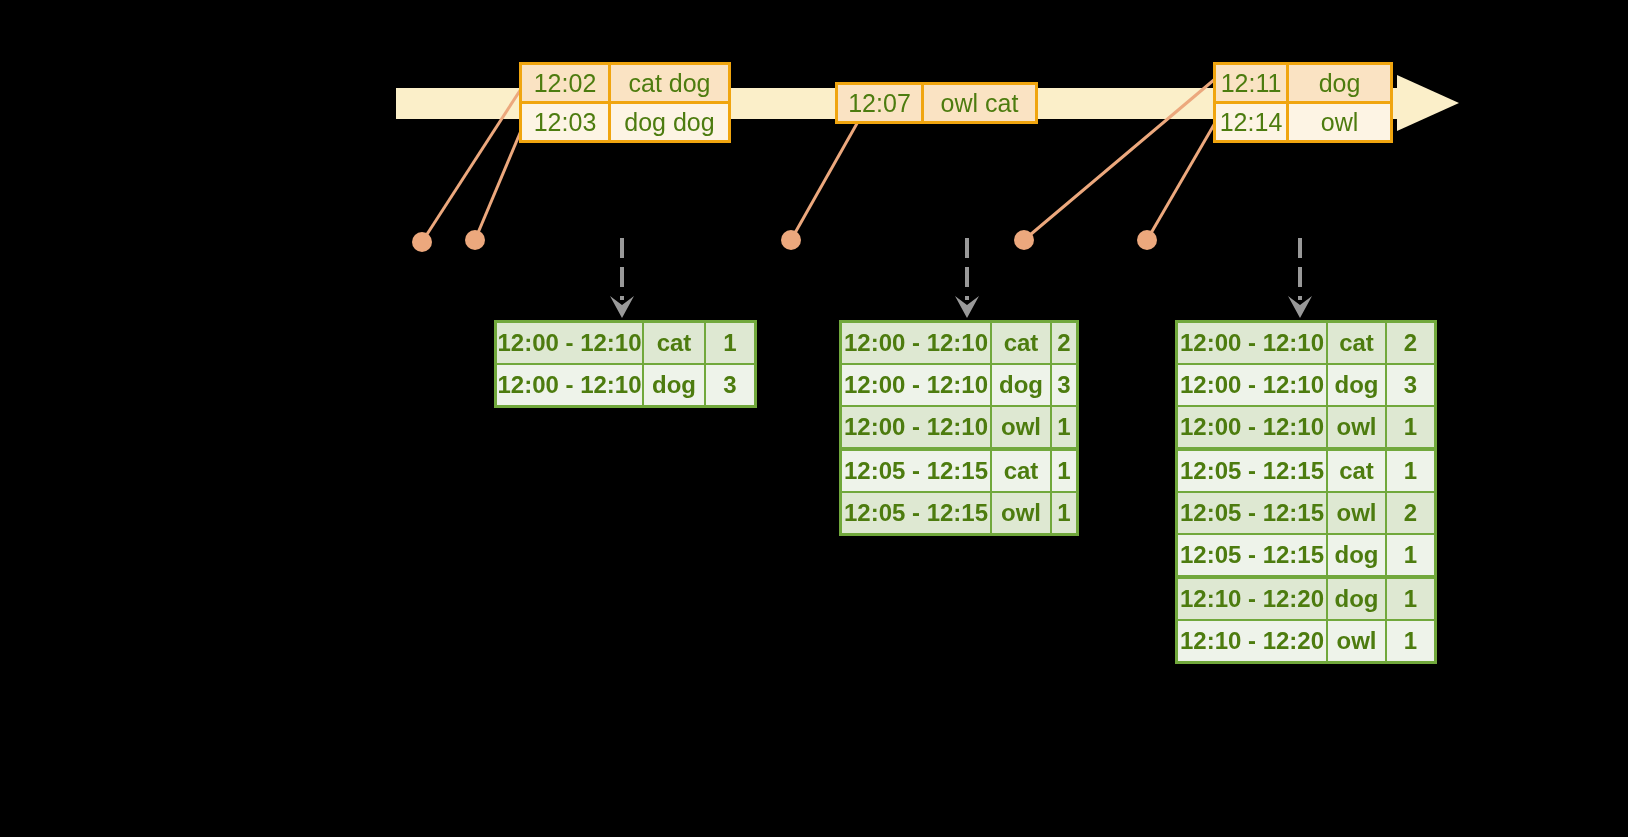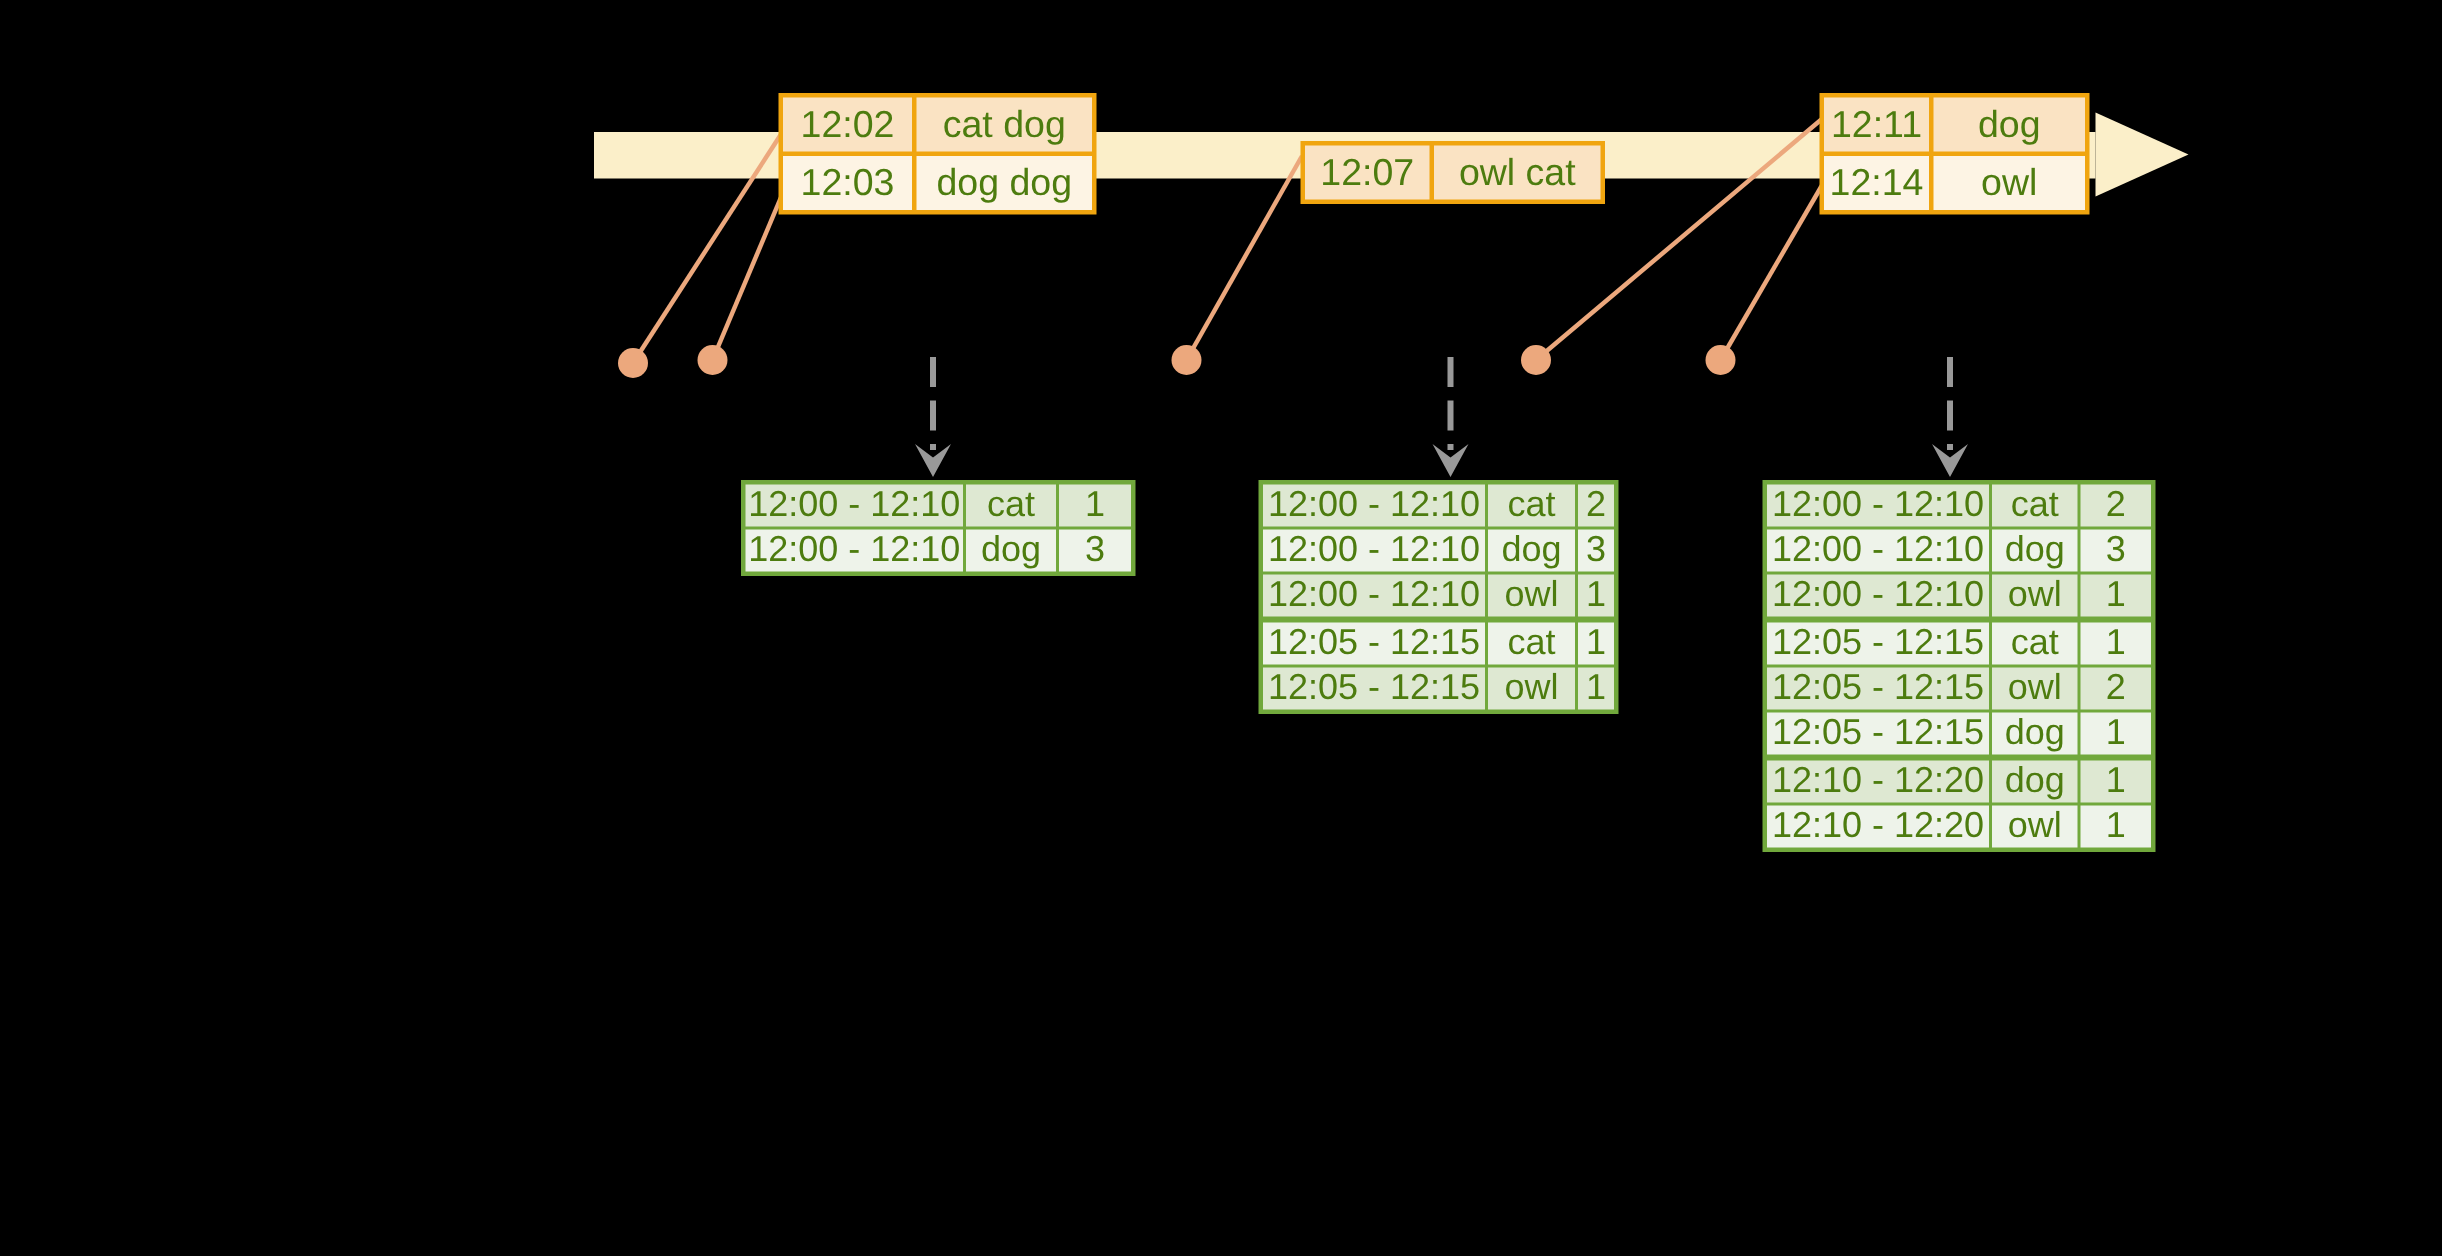--- a/index.html
+++ b/index.html
@@ -12,29 +12,29 @@
   .overlay{position:absolute;left:0;top:0;z-index:2;}
 
   
   .etable{position:absolute;z-index:3;background:#F0A50F;padding:3px;}
   .erow{display:grid;column-gap:3px;}
   .erow + .erow{margin-top:3px;}
   .ecell{height:36px;display:flex;align-items:center;justify-content:center;font-size:25px;}
   .efill-a{background:#FAE3C3;}
   .efill-b{background:#FDF4E4;}
   #etA{left:519px;top:62px;}  #etA .erow{grid-template-columns:86px 117px;}
-  #etB{left:867px;top:82px;margin-top:12px;}  #etB .erow{grid-template-columns:83px 111px;}
+  #etB{left:835px;top:82px;}  #etB .erow{grid-template-columns:83px 111px;}
   #etC{left:1213px;top:62px;text-align:center;} #etC .erow{grid-template-columns:70px 101px;}
 
   
   .gtable{position:absolute;z-index:3;background:#71A83C;padding:3px;}
   .grow{display:grid;column-gap:2px;}
   .grow + .grow{margin-top:2px;}
   .grow.group-start{margin-top:4px;}
-  .gcell{height:28px;display:flex;align-items:center;justify-content:center;font-size:24px;}
+  .gcell{height:40px;display:flex;align-items:center;justify-content:center;font-size:24px;font-weight:bold;}
   .gfill-a{background:#DEE8D2;}
   .gfill-b{background:#EEF3EA;}
   #gt1{left:494px;top:320px;} #gt1 .grow{grid-template-columns:145px 60px 48px;}
   #gt2{left:839px;top:320px;} #gt2 .grow{grid-template-columns:148px 58px 24px;}
   #gt3{left:1175px;top:320px;} #gt3 .grow{grid-template-columns:148px 57px 47px;}
 </style>
 </head>
 <body>
 
 <div class="canvas">

